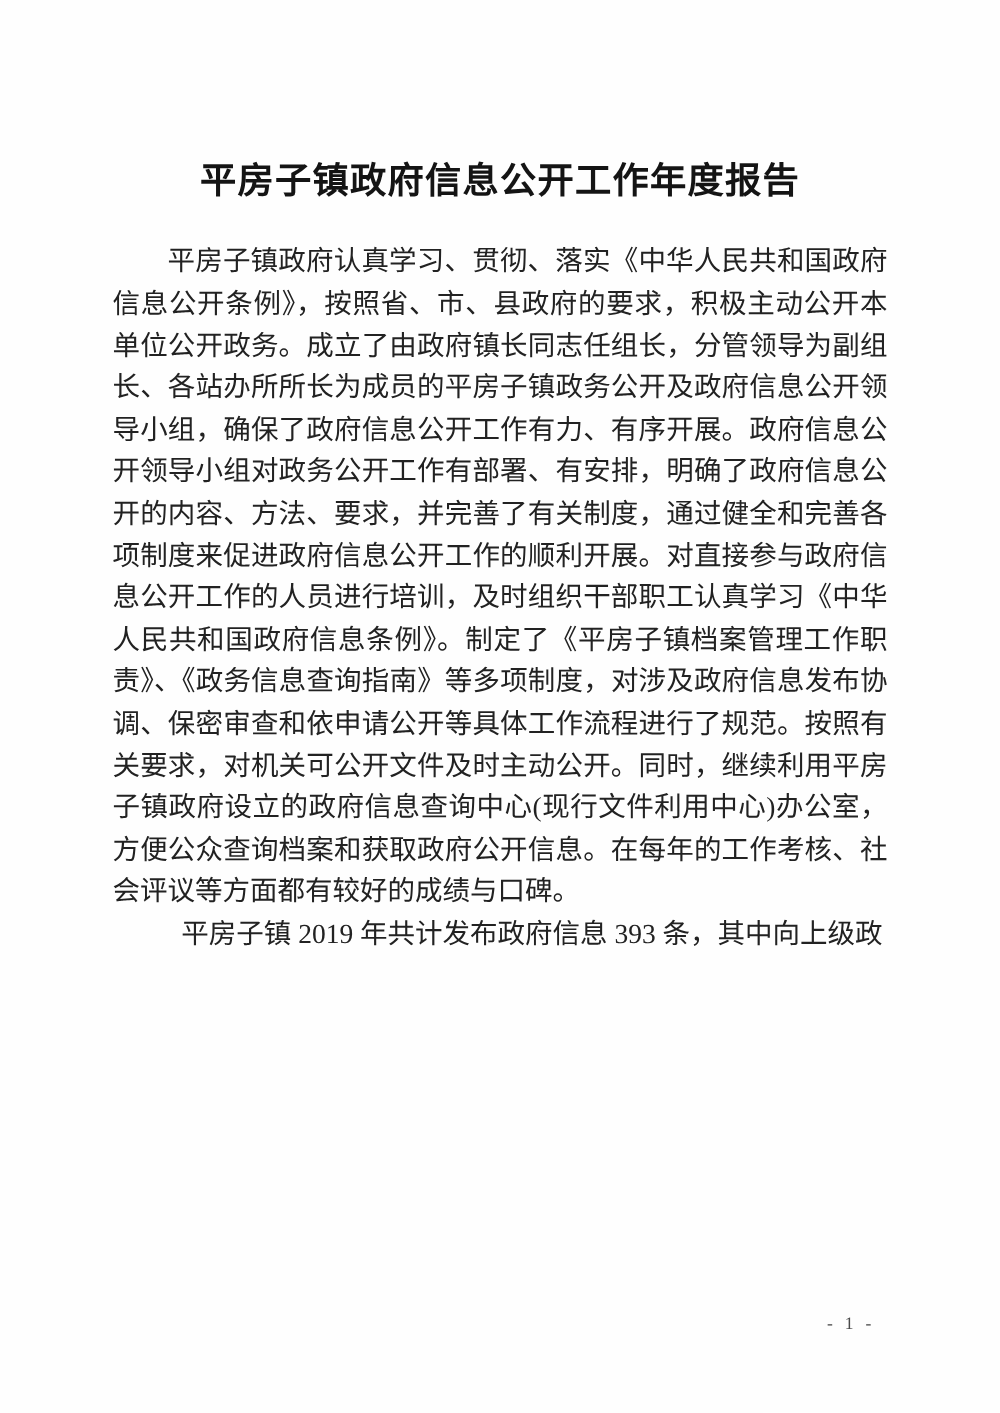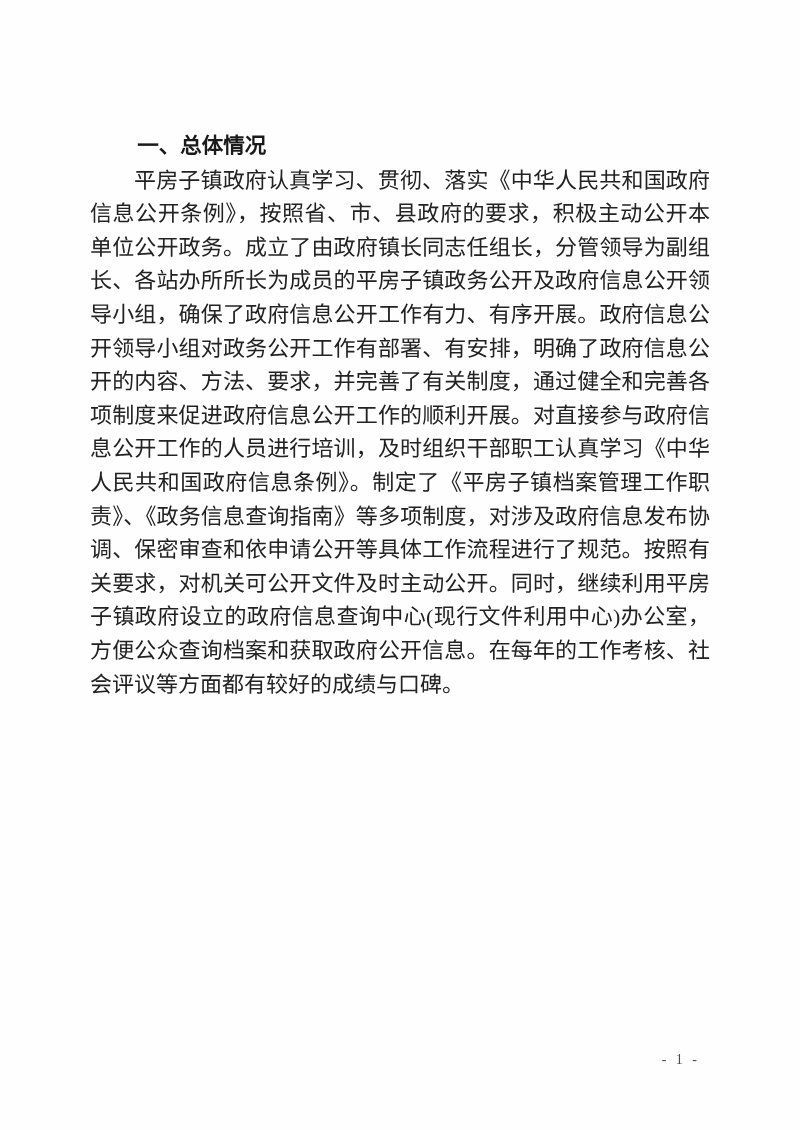--- a/index.html
+++ b/index.html
@@ -58,21 +58,22 @@
     font-size: 14px;
     letter-spacing: 3px;
     color: #4a4a4a;
     font-family: "Liberation Serif", "DejaVu Serif", serif;
   }
 </style>
 </head>
 <body>
 
 <div class="page">
+  <h1 class="doc-title">平房子镇政府信息公开工作年度报告</h1>
 
 
-  <h2 class="section-heading">一、总体情况</h2>
 
   <p class="body-par">平房子镇政府认真学习、贯彻、落实《中华人民共和国政府信息公开条例》，按照省、市、县政府的要求，积极主动公开本单位公开政务。成立了由政府镇长同志任组长，分管领导为副组长、各站办所所长为成员的平房子镇政务公开及政府信息公开领导小组，确保了政府信息公开工作有力、有序开展。政府信息公开领导小组对政务公开工作有部署、有安排，明确了政府信息公开的内容、方法、要求，并完善了有关制度，通过健全和完善各项制度来促进政府信息公开工作的顺利开展。对直接参与政府信息公开工作的人员进行培训，及时组织干部职工认真学习《中华人民共和国政府信息条例》。制定了《平房子镇档案管理工作职责》、《政务信息查询指南》等多项制度，对涉及政府信息发布协调、保密审查和依申请公开等具体工作流程进行了规范。按照有关要求，对机关可公开文件及时主动公开。同时，继续利用平房子镇政府设立的政府信息查询中心(现行文件利用中心)办公室，方便公众查询档案和获取政府公开信息。在每年的工作考核、社会评议等方面都有较好的成绩与口碑。</p>
 
+  <p class="body-par stats">平房子镇 2019 年共计发布政府信息 393 条，其中向上级政</p>
 
   <div class="page-number">- 1 -</div>
 </div>
 
 </body></html>

